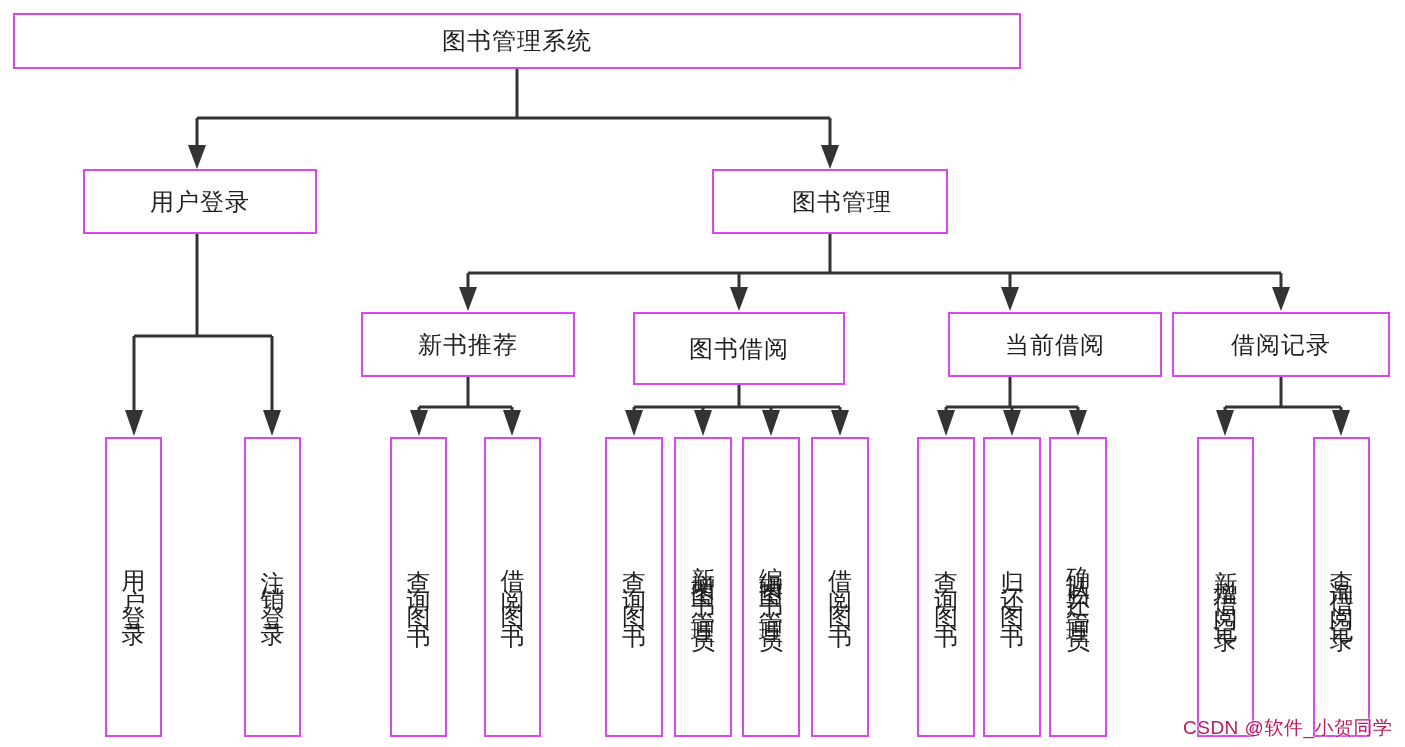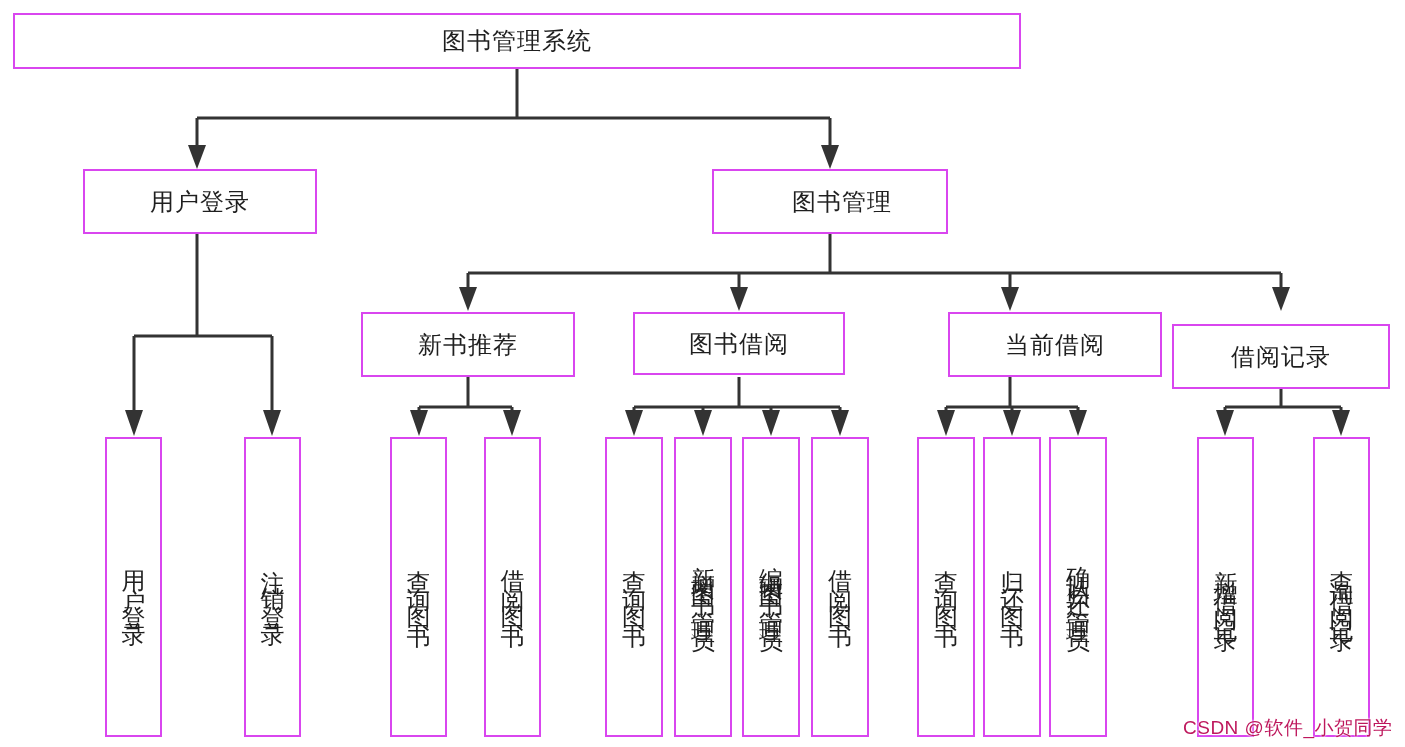--- a/index.html
+++ b/index.html
@@ -98,27 +98,27 @@
   <div class="box" style="left:83px;top:169px;width:234px;height:65px;">
     <span>用户登录</span>
   </div>
   <div class="box" style="left:712px;top:169px;width:236px;height:65px;padding-left:24px;">
     <span>图书管理</span>
   </div>
 
   <div class="box" style="left:361px;top:312px;width:214px;height:65px;">
     <span>新书推荐</span>
   </div>
-  <div class="box" style="left:633px;top:312px;width:212px;height:63px;text-align:center;">
+  <div class="box" style="left:633px;top:312px;width:212px;height:73px;text-align:center;">
     <span>图书借阅</span>
   </div>
   <div class="box" style="left:948px;top:312px;width:214px;height:65px;">
     <span>当前借阅</span>
   </div>
-  <div class="box" style="left:1172px;top:312px;width:218px;height:65px;margin-top:12px;">
+  <div class="box" style="left:1172px;top:312px;width:218px;height:65px;">
     <span>借阅记录</span>
   </div>
 
   <div class="box vbox" style="left:105px;top:437px;width:57px;height:300px;">
     <span class="vlabel" style="letter-spacing: 18px;">用户登录</span>
   </div>
   <div class="box vbox" style="left:244px;top:437px;width:57px;height:300px;">
     <span class="vlabel" style="letter-spacing: 18px;">注销登录</span>
   </div>
 

